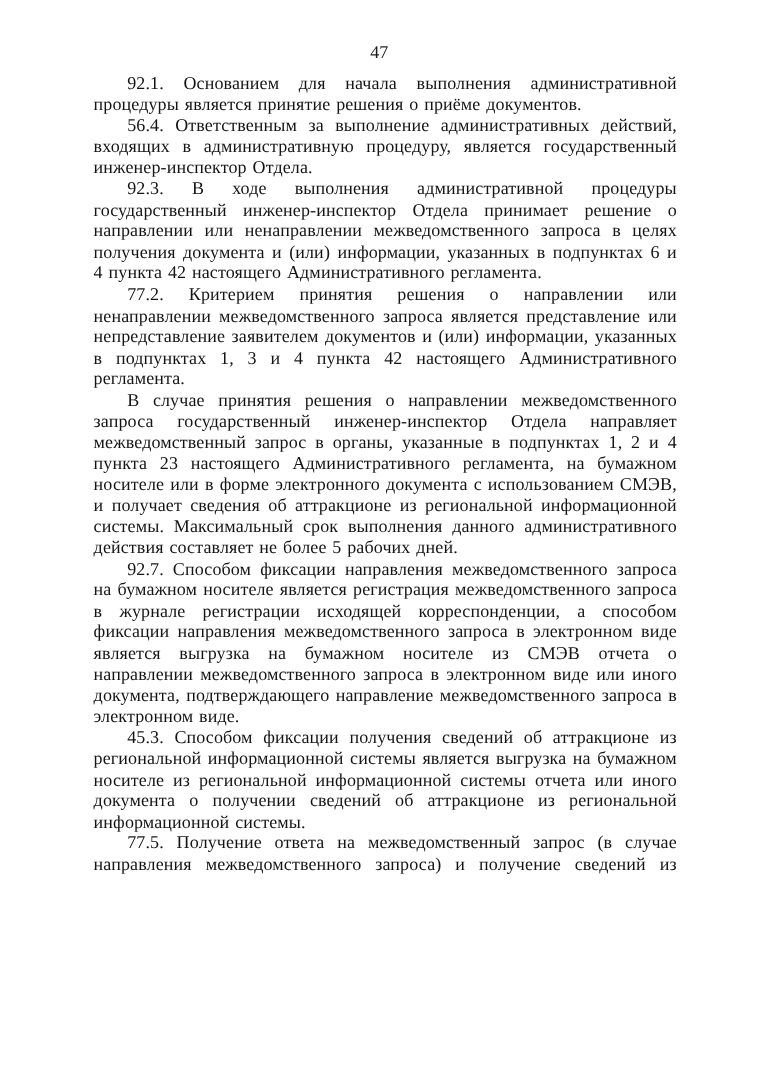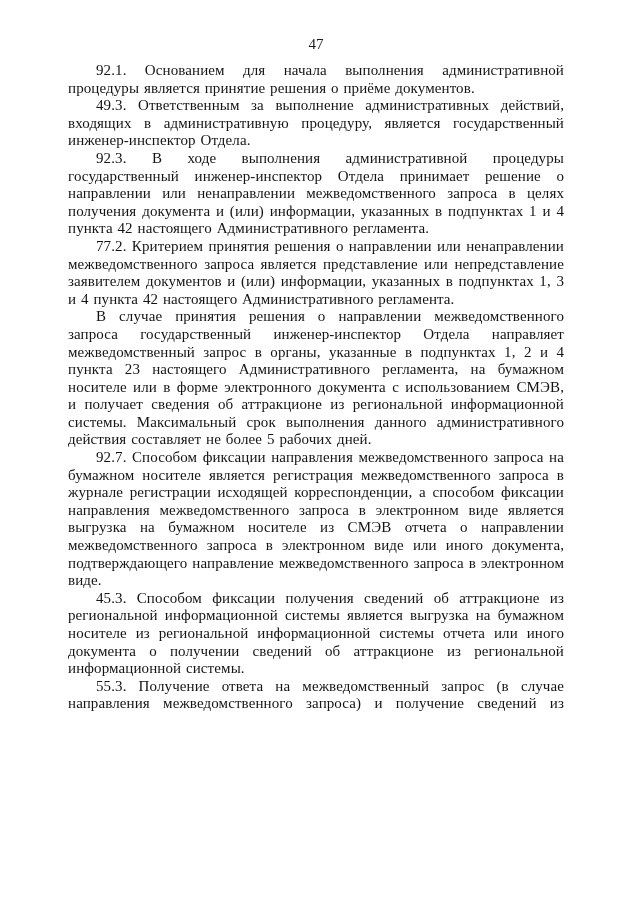--- a/index.html
+++ b/index.html
@@ -33,33 +33,34 @@
   .content p {
     margin: 0;
     font-size: 15px;
     line-height: 17.6px;
     text-align: justify;
     letter-spacing: 0.1px;
     word-spacing: 1px;
   }
   .content p.indent {
     text-indent: 28px;
+    margin-left: 10px;
   }
   .content p.justify-last {
     text-align-last: justify;
   }
 </style>
 </head>
 <body>
 
 <main class="page">
   <div class="page-number">47</div>
   <section class="content" id="content">
       <p class="indent">92.1. Основанием для начала выполнения административной процедуры является принятие решения о приёме документов.</p>
-      <p class="indent">49.3. Ответственным за выполнение административных действий, входящих в административную процедуру, является государственный инженер-инспектор Отдела.</p>
-      <p class="indent">92.3. В ходе выполнения административной процедуры государственный инженер-инспектор Отдела принимает решение о направлении или ненаправлении межведомственного запроса в целях получения документа и (или) информации, указанных в подпунктах 1 и 4 пункта 42 настоящего Административного регламента.</p>
+      <p class="indent">56.4. Ответственным за выполнение административных действий, входящих в административную процедуру, является государственный инженер-инспектор Отдела.</p>
+      <p class="indent">92.3. В ходе выполнения административной процедуры государственный инженер-инспектор Отдела принимает решение о направлении или ненаправлении межведомственного запроса в целях получения документа и (или) информации, указанных в подпунктах 6 и 4 пункта 42 настоящего Административного регламента.</p>
       <p class="indent">77.2. Критерием принятия решения о направлении или ненаправлении межведомственного запроса является представление или непредставление заявителем документов и (или) информации, указанных в подпунктах 1, 3 и 4 пункта 42 настоящего Административного регламента.</p>
       <p class="indent">В случае принятия решения о направлении межведомственного запроса государственный инженер-инспектор Отдела направляет межведомственный запрос в органы, указанные в подпунктах 1, 2 и 4 пункта 23 настоящего Административного регламента, на бумажном носителе или в форме электронного документа с использованием СМЭВ, и получает сведения об аттракционе из региональной информационной системы. Максимальный срок выполнения данного административного действия составляет не более 5 рабочих дней.</p>
       <p class="indent">92.7. Способом фиксации направления межведомственного запроса на бумажном носителе является регистрация межведомственного запроса в журнале регистрации исходящей корреспонденции, а способом фиксации направления межведомственного запроса в электронном виде является выгрузка на бумажном носителе из СМЭВ отчета о направлении межведомственного запроса в электронном виде или иного документа, подтверждающего направление межведомственного запроса в электронном виде.</p>
       <p class="indent">45.3. Способом фиксации получения сведений об аттракционе из региональной информационной системы является выгрузка на бумажном носителе из региональной информационной системы отчета или иного документа о получении сведений об аттракционе из региональной информационной системы.</p>
-      <p class="indent justify-last">55.3. Получение ответа на межведомственный запрос (в случае направления межведомственного запроса) и получение сведений из</p>
+      <p class="indent justify-last">77.5. Получение ответа на межведомственный запрос (в случае направления межведомственного запроса) и получение сведений из</p>
     </section>
 </main>
 
 </body></html>

